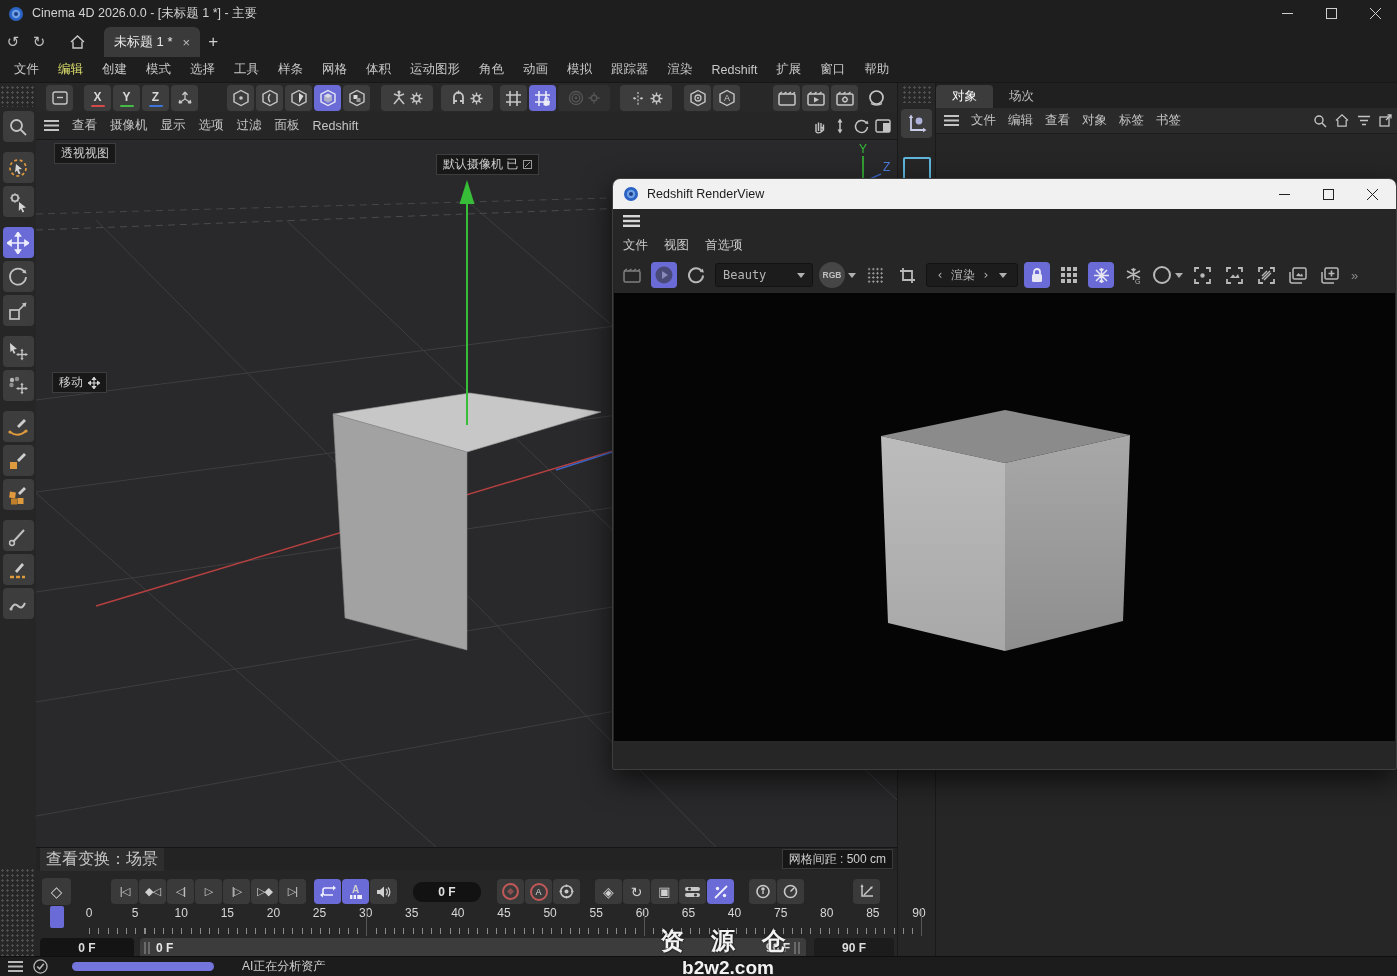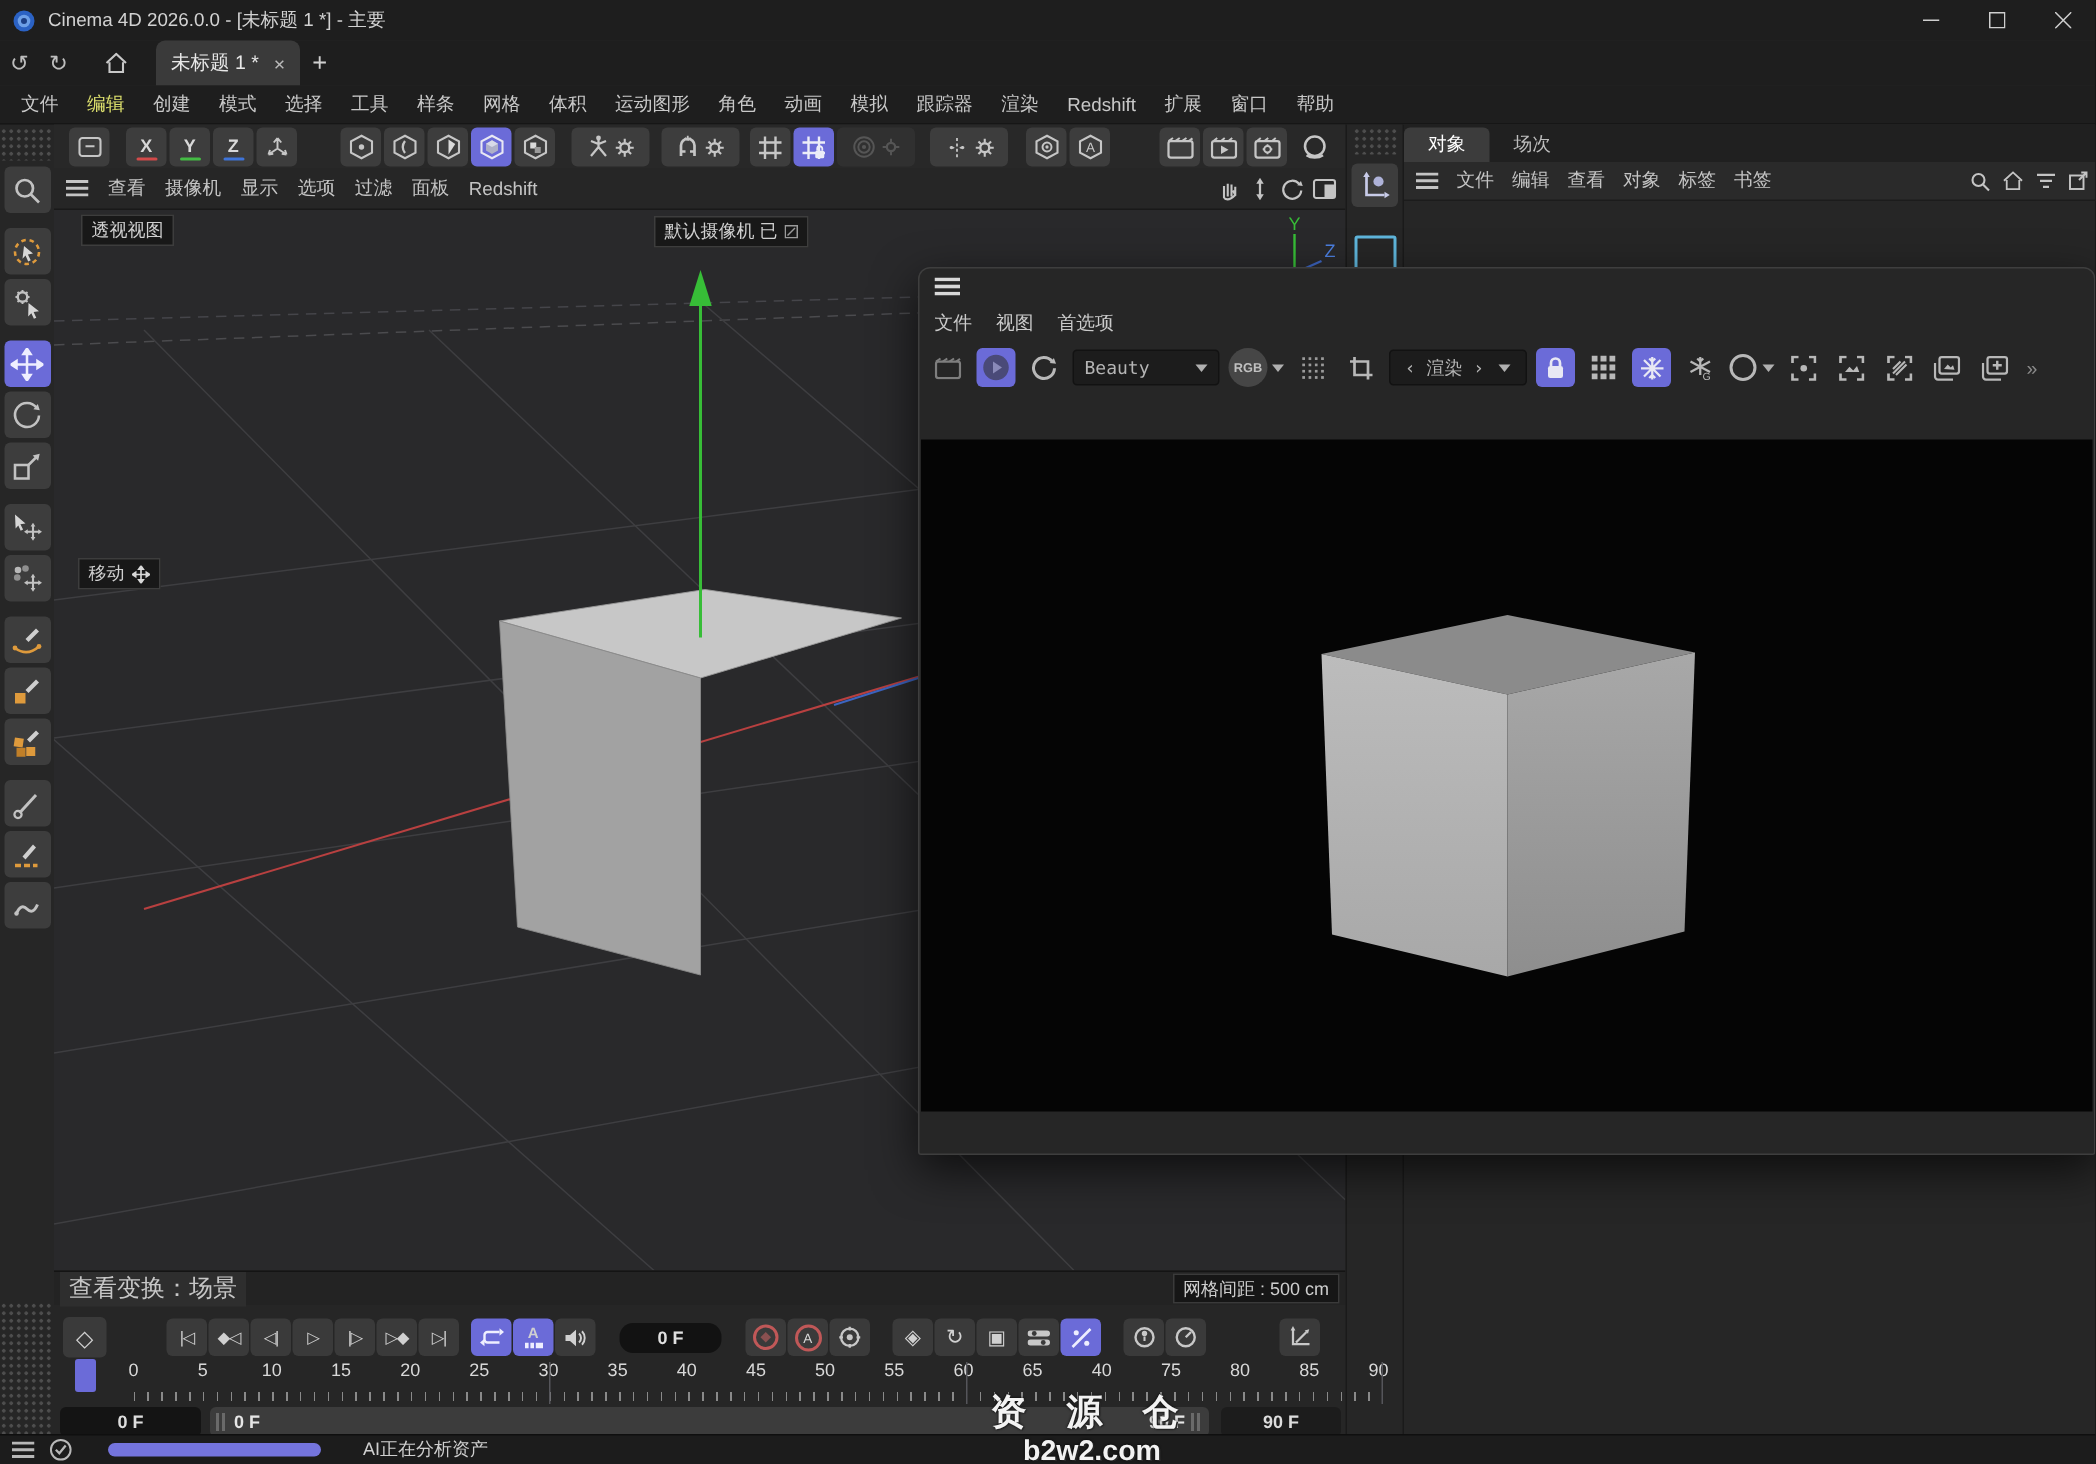--- a/index.html
+++ b/index.html
@@ -491,21 +491,21 @@
       <line x1="60" y1="466" x2="740" y2="262" stroke="#b84040" stroke-width="1.4"></line>
       <line x1="520" y1="330" x2="620" y2="298" stroke="#3c64c0" stroke-width="1.4"></line>
       <polygon points="297,274 434,253 565,272 431,312" fill="#c7c7c7" stroke="#9a9a9a" stroke-width="0.6"></polygon>
       <polygon points="297,274 431,312 431,510 309,478" fill="#a2a2a2" stroke="#8a8a8a" stroke-width="0.6"></polygon>
       <line x1="431" y1="285" x2="431" y2="58" stroke="#37bd37" stroke-width="2"></line>
       <polygon points="431,40 423.5,64 438.5,64" fill="#37bd37"></polygon>
     </svg>
     <div class="vplabel" style="left:6px;top:3px;">
         <span>透视视图</span>
       </div>
-    <div class="vplabel" style="left:388px;top:4px;text-align:center;">
+    <div class="vplabel" style="left:388px;top:14px;text-align:center;">
       <span>默认摄像机 已</span>
       <svg width="9" height="9" viewBox="0 0 9 9">
           <rect x="0.5" y="0.5" width="8" height="8" fill="none" stroke="#9a9a9a"></rect>
           <path d="M2,7 L7,2" stroke="#9a9a9a"></path>
         </svg>
     </div>
     <div class="vplabel" style="left:4px;top:232px;">
       <span>移动</span>
       <svg width="12" height="12" viewBox="0 0 22 22" stroke="#d8d8d8" stroke-width="2" fill="#d8d8d8">
           <path d="M11,3 V19 M3,11 H19" fill="none"></path>
@@ -721,20 +721,45 @@
     <div class="prog" style="margin-left:14px;"></div>
     <span style="margin-left:18px;font-size:12px;color:#cfcfcf;">AI正在分析资产</span>
   </div>
 
   <div class="abs watermark">
     <div class="l1">资 源 仓</div>
     <div class="l2">b2w2.com</div>
   </div>
 
   <div class="abs rv">
+    <div class="rvtitle">
+      <svg width="16" height="16" viewBox="0 0 16 16">
+          <circle cx="8" cy="8" r="7" fill="#2b62c4"></circle>
+          <circle cx="8" cy="8" r="4.2" fill="#6ea0e8"></circle>
+          <circle cx="8" cy="8" r="2" fill="#1d3f86"></circle>
+        </svg>
+      <span class="t">Redshift RenderView</span>
+      <div class="rvwinbtns">
+        <div class="rvwinbtn">
+            <svg width="11" height="11" viewBox="0 0 11 11">
+              <line x1="0" y1="5.5" x2="11" y2="5.5" stroke="#222"></line>
+            </svg>
+          </div>
+        <div class="rvwinbtn">
+            <svg width="11" height="11" viewBox="0 0 11 11">
+              <rect x="0.5" y="0.5" width="10" height="10" fill="none" stroke="#222"></rect>
+            </svg>
+          </div>
+        <div class="rvwinbtn">
+            <svg width="11" height="11" viewBox="0 0 11 11">
+              <path d="M0,0L11,11M11,0L0,11" stroke="#222"></path>
+            </svg>
+          </div>
+      </div>
+    </div>
     <div class="rvrow" style="height:24px;">
       <svg width="17" height="12" viewBox="0 0 17 12">
           <rect width="17" height="2.4" fill="#d8d8d8"></rect>
           <rect y="4.8" width="17" height="2.4" fill="#d8d8d8"></rect>
           <rect y="9.6" width="17" height="2.4" fill="#d8d8d8"></rect>
         </svg>
     </div>
     <div class="rvrow">
       <span>文件</span>
       <span>视图</span>

